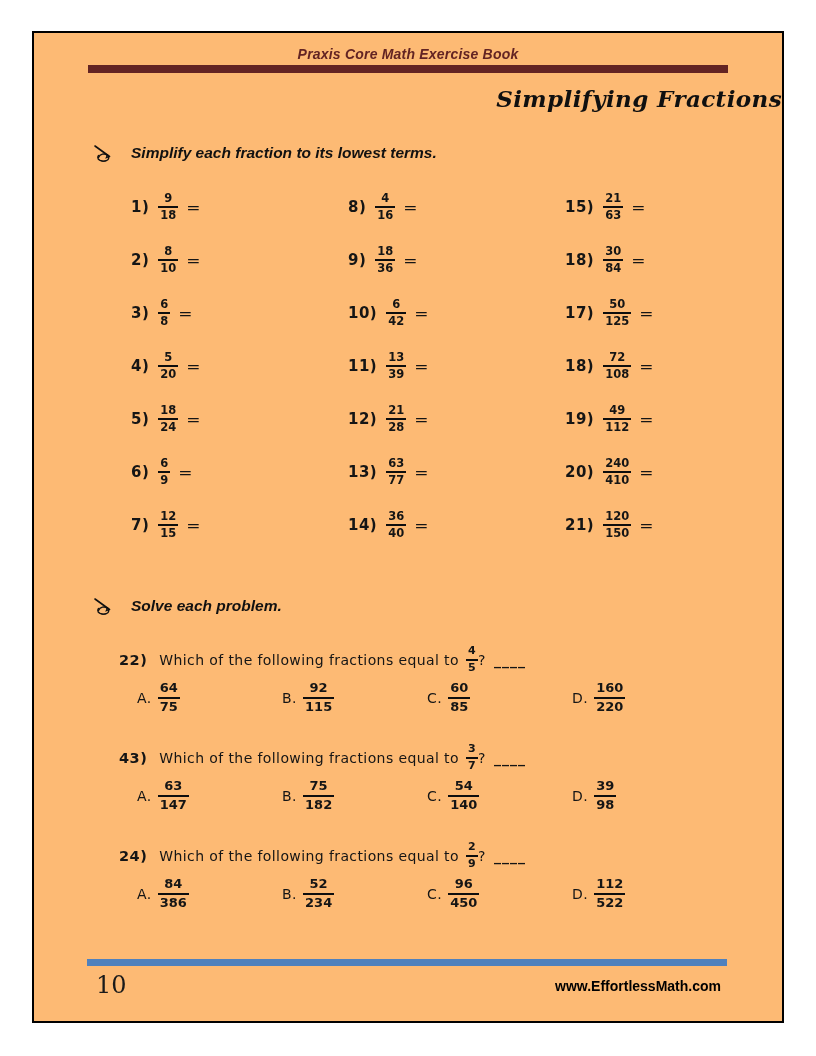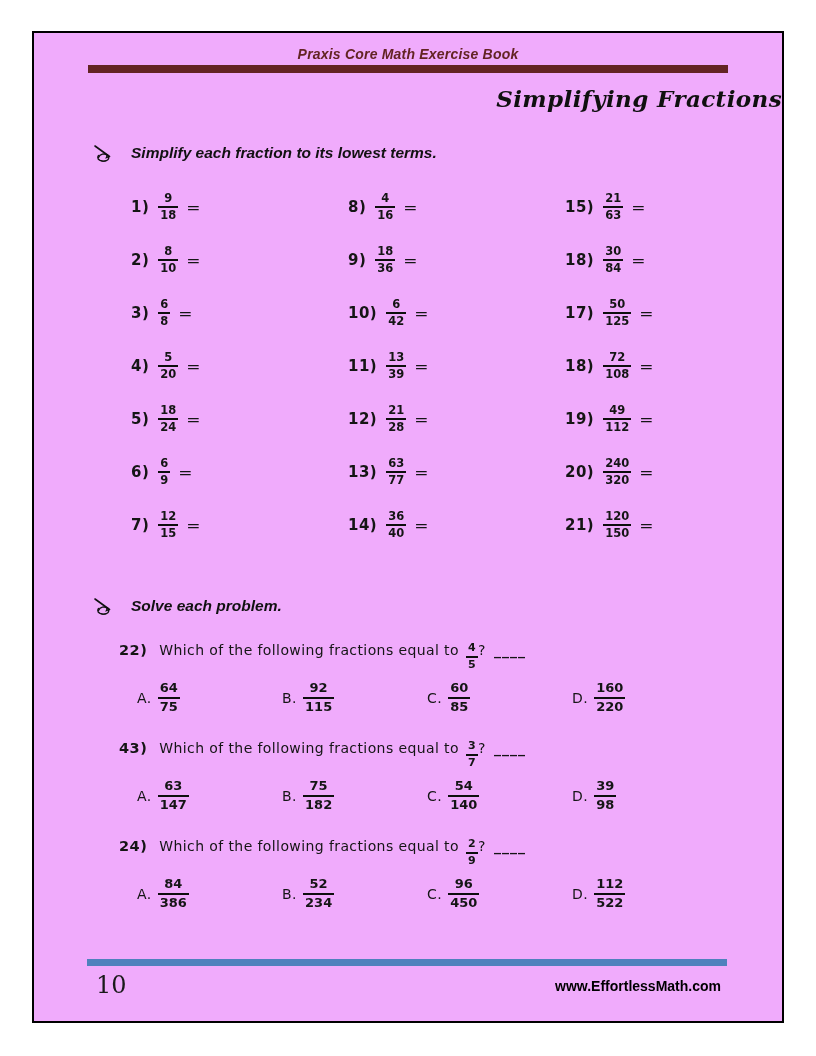--- a/index.html
+++ b/index.html
@@ -2,21 +2,21 @@
 <html><head>
 <meta charset="utf-8">
 <style>
   * { margin:0; padding:0; box-sizing:border-box; }
   body {
     width:816px; height:1056px; position:relative; background:#ffffff;
     font-family:"DejaVu Sans", sans-serif; color:#151515; overflow:hidden;
   }
   .frame {
     position:absolute; left:32px; top:31px; width:752px; height:992px;
-    border:2px solid #000; background:#f0abfc;
+    border:2px solid #000; background:#fdba74;
   }
   
   .book-title {
     padding-top:13px; text-align:center;
     font-family:"Liberation Sans", sans-serif; font-style:italic; font-weight:700;
     font-size:14px; color:#632423; letter-spacing:0.2px;
   }
   .red-bar { height:8px; background:#632423; margin:3px 54px 0 54px; }
   .page-title {
     margin-top:12px; text-align:right;
@@ -39,21 +39,21 @@
   .pnum { font-size:15px; font-weight:700; margin-right:9px; letter-spacing:0.5px; }
   .frac {
     display:inline-flex; flex-direction:column; align-items:center;
     font-weight:700; font-size:11.5px; line-height:1.15;
   }
   .frac .fn { padding:0 2px 1px; }
   .frac .fd { border-top:2.4px solid #0e0e0e; padding:1px 2px 0; }
   .eq { margin-left:8px; font-size:17px; font-family:"DejaVu Serif", serif; font-weight:400; }
   
   .wp { padding-left:85px; margin-top:24px; }
-  .wpq { display:flex; align-items:flex-start; height:36px; font-size:14px; letter-spacing:0.4px; }
+  .wpq { display:flex; align-items:center; height:36px; font-size:14px; letter-spacing:0.4px; }
   .wpnum { font-weight:700; font-size:14.5px; margin-right:12px; letter-spacing:0.5px; }
   .qfrac { margin-left:7px; font-size:11px; }
   .qfrac .fd { border-top-width:2.2px; }
   .qmark { font-size:14px; }
   .blank { margin-left:8px; font-weight:600; letter-spacing:1px; }
   .choices { display:flex; align-items:center; height:36px; padding-left:18px; margin-top:2px; }
   .choice { width:145px; display:flex; align-items:center; }
   .clabel { font-size:14px; margin-right:6px; letter-spacing:0.5px; }
   .cfrac { font-size:13px; }
   .cfrac .fd { border-top-width:2.6px; }
@@ -242,21 +242,21 @@
           <span class="frac">
             <span class="fn">49</span>
             <span class="fd">112</span>
           </span>
           <span class="eq">=</span>
         </div>
       <div class="prob">
           <span class="pnum">20)</span>
           <span class="frac">
             <span class="fn">240</span>
-            <span class="fd">320</span>
+            <span class="fd">410</span>
           </span>
           <span class="eq">=</span>
         </div>
       <div class="prob">
           <span class="pnum">21)</span>
           <span class="frac">
             <span class="fn">120</span>
             <span class="fd">150</span>
           </span>
           <span class="eq">=</span>

